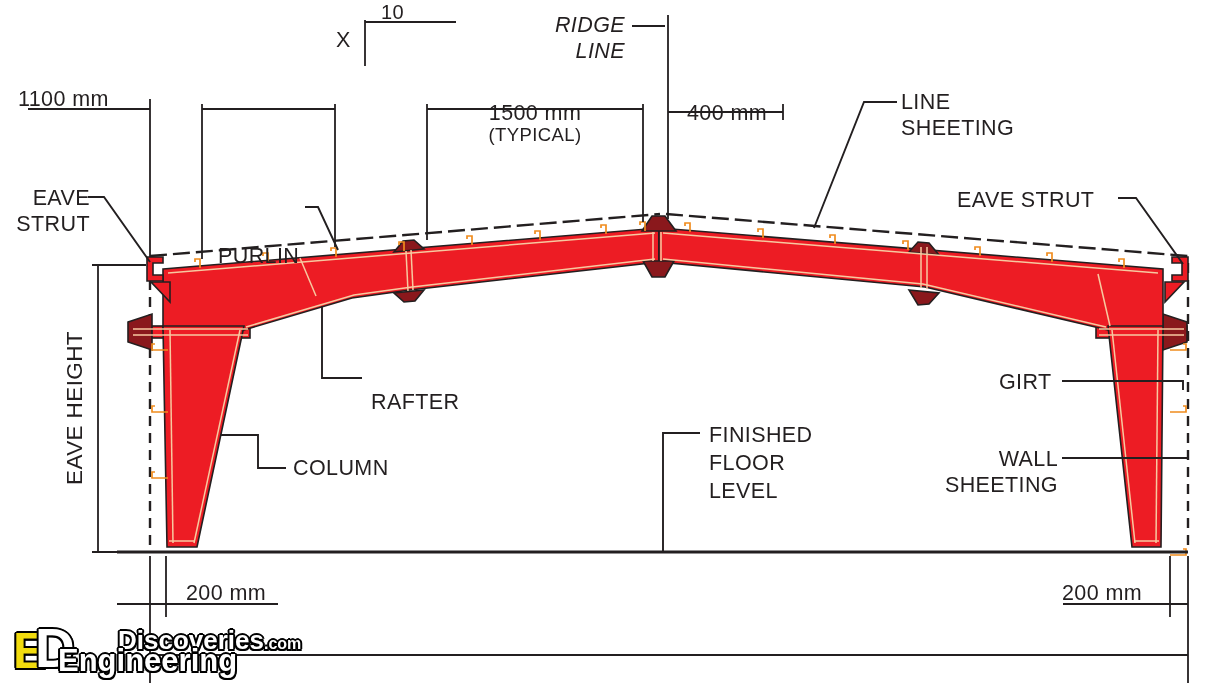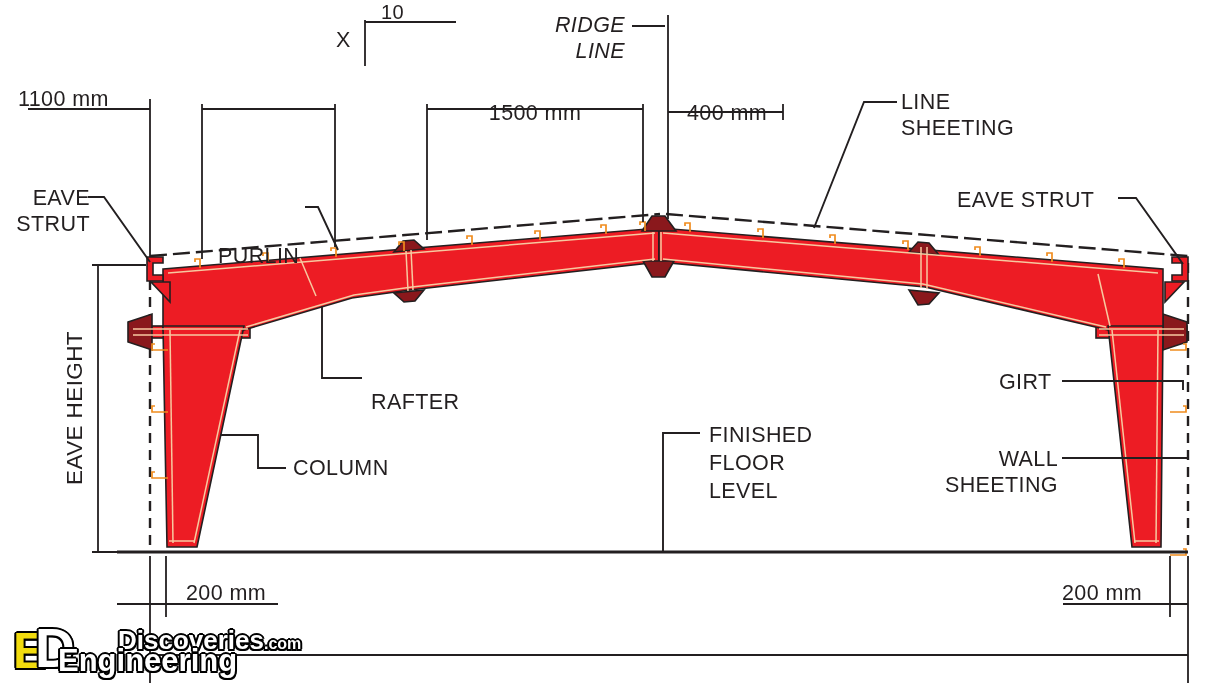--- a/index.html
+++ b/index.html
@@ -166,20 +166,21 @@
     <polyline points="700,433 663,433 663,551"></polyline>
   </g>
 </svg>
 
 <div class="lbl" style="left:18px;top:86px;">1100 mm</div>
 <div class="lbl" style="left:381px;top:0px;font-size:20px;">10</div>
 <div class="lbl" style="left:336px;top:27px;">X</div>
 <div class="lbl rgt" style="left:541px;top:12px;width:84px;font-style:italic;">RIDGE
 LINE</div>
 <div class="lbl ctr" style="left:427px;top:85px;width:216px;">1500 mm</div>
+<div class="lbl ctr small" style="left:427px;top:109px;width:216px;">(TYPICAL)</div>
 <div class="lbl ctr" style="left:668px;top:85px;width:118px;">400 mm</div>
 <div class="lbl" style="left:901px;top:89px;">LINE
 SHEETING</div>
 <div class="lbl rgt" style="left:0px;top:185px;width:90px;">EAVE
 STRUT</div>
 <div class="lbl" style="left:218px;top:195px;margin-top:48px;">PURLIN</div>
 <div class="lbl" style="left:957px;top:187px;">EAVE STRUT</div>
 <div class="lbl rot" style="left:75px;top:408px;">EAVE HEIGHT</div>
 <div class="lbl" style="left:371px;top:346px;margin-top:43px;">RAFTER</div>
 <div class="lbl" style="left:999px;top:369px;">GIRT</div>

